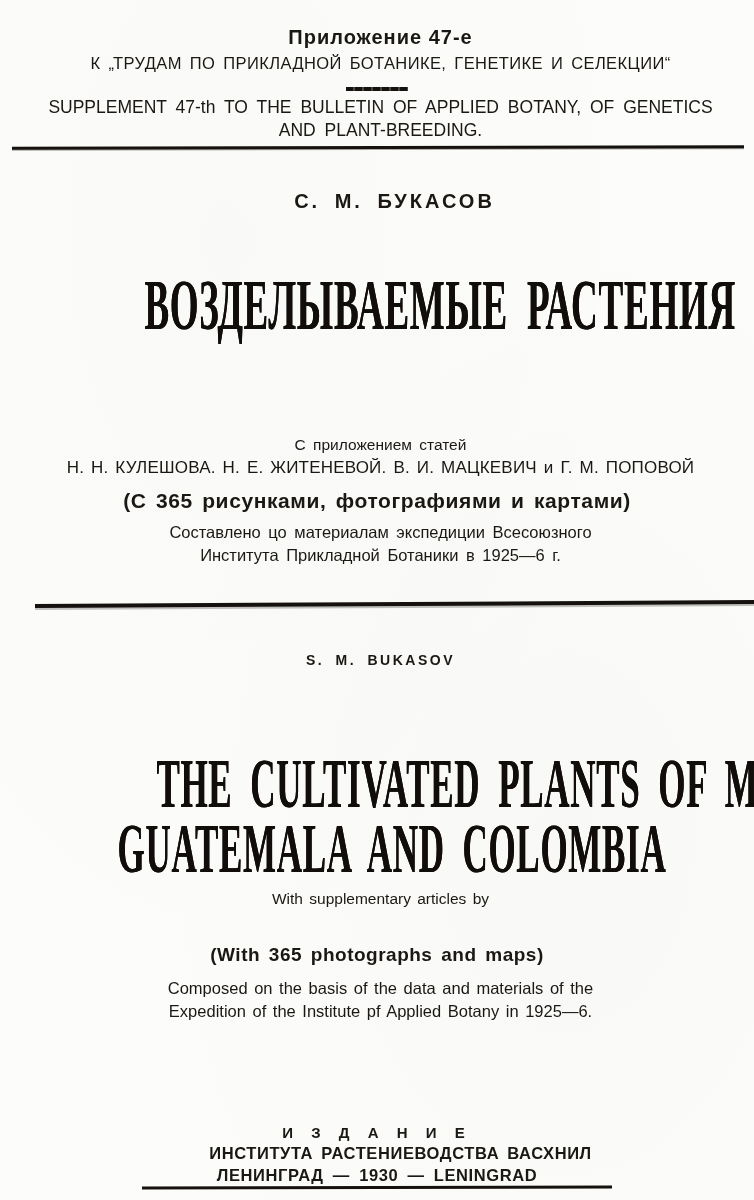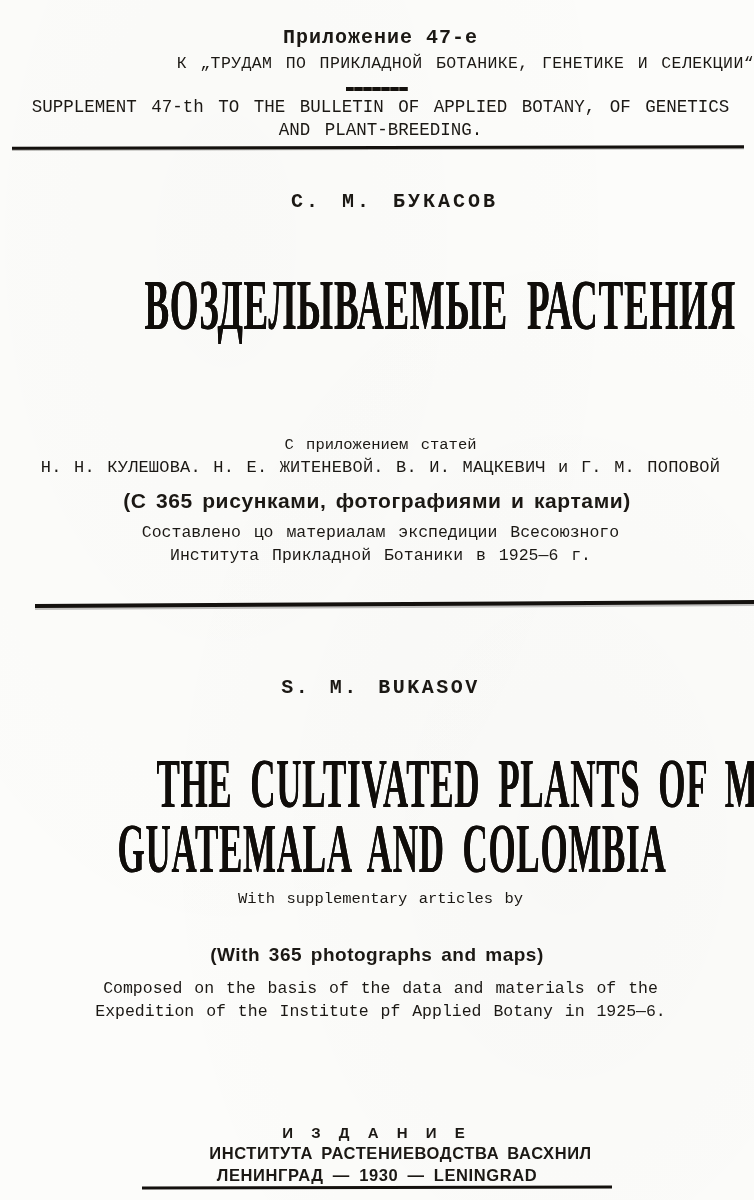--- a/index.html
+++ b/index.html
@@ -11,25 +11,25 @@
   }
   .page{
     position:relative;width:754px;height:1200px;
     background:
       radial-gradient(ellipse at 30% 20%, rgba(0,0,0,0.012), transparent 60%),
       radial-gradient(ellipse at 75% 70%, rgba(0,0,0,0.015), transparent 55%),
       #fcfcfa;
     color:#1b1814;
   }
   .line{position:absolute;left:0;right:0;text-align:center;white-space:nowrap;}
-  .serif{font-family:Liberation Mono, monospace;padding-left:7px;}
+  .serif{font-family:Liberation Sans, sans-serif;padding-left:7px;}
   .sansb{font-family:"Liberation Sans","DejaVu Sans",sans-serif;font-weight:bold;}
 
   .appendix{top:26px;font-size:20px;font-weight:600;letter-spacing:1px;}
-  .series-ru{top:54px;font-size:16.5px;letter-spacing:0.4px;word-spacing:3px;text-align:right;}
+  .series-ru{top:54px;font-size:16.5px;letter-spacing:0.4px;word-spacing:3px;}
   .dash-rule{
     position:absolute;top:87px;left:50%;transform:translateX(-50%);
     width:62px;height:4px;
     background:repeating-linear-gradient(90deg,#14110e 0 7px,#4a453e 7px 9px);
   }
   .supplement{top:96px;font-size:17.5px;line-height:23px;word-spacing:4px;white-space:normal;}
   .rule{position:absolute;background:#14110e;}
   .rule1{top:146px;left:12px;width:732px;height:3px;transform:rotate(-0.12deg);
     box-shadow:0 1px 0 rgba(20,17,14,0.35);}
   .author-ru{top:190px;font-size:20px;font-weight:bold;letter-spacing:3px;word-spacing:6px;margin-left:28px;}
@@ -43,21 +43,21 @@
   .title-ru-1{top:268px;}
   .title-ru-1 .stretch{transform:scale(0.74,1.45);}
   .title-ru-2{top:333px;}
   .title-ru-2 .stretch{transform:scale(0.74,1.45);}
   .subtitle-ru{top:436px;font-size:15.5px;word-spacing:3px;}
   .contrib-ru{top:458px;font-size:17px;letter-spacing:0.2px;word-spacing:2px;}
   .illus-ru{top:489px;font-size:21px;letter-spacing:0.6px;word-spacing:3px;}
   .composed-ru{top:521px;font-size:16.5px;line-height:23px;word-spacing:3px;white-space:normal;}
   .rule2{top:602px;left:35px;width:719px;height:4px;transform:rotate(-0.3deg);
     box-shadow:0 2px 0 rgba(20,17,14,0.25);}
-  .author-en{top:676px;font-size:20px;font-weight:bold;letter-spacing:2.5px;word-spacing:5px;}
+  .author-en{top:652px;font-size:14px;font-weight:bold;letter-spacing:2.5px;word-spacing:5px;}
   .title-en-1{top:748px;}
   .title-en-1 .stretch{transform:scale(0.70,1.40);}
   .title-en-2{top:813px;}
   .title-en-2 .stretch{transform:scale(0.70,1.40);}
   .subtitle-en{top:890px;font-size:15.5px;word-spacing:2px;}
   .contrib-en{top:912px;font-size:17px;word-spacing:2px;}
   .illus-en{top:944px;font-size:19px;letter-spacing:0.5px;word-spacing:3px;}
   .composed-en{top:977px;font-size:16.5px;line-height:23px;word-spacing:2px;white-space:normal;}
   .edition{top:1124px;font-size:15px;letter-spacing:7px;}
   .publisher{top:1144px;font-size:16.5px;letter-spacing:0.6px;word-spacing:3px;margin-left:47px;}

